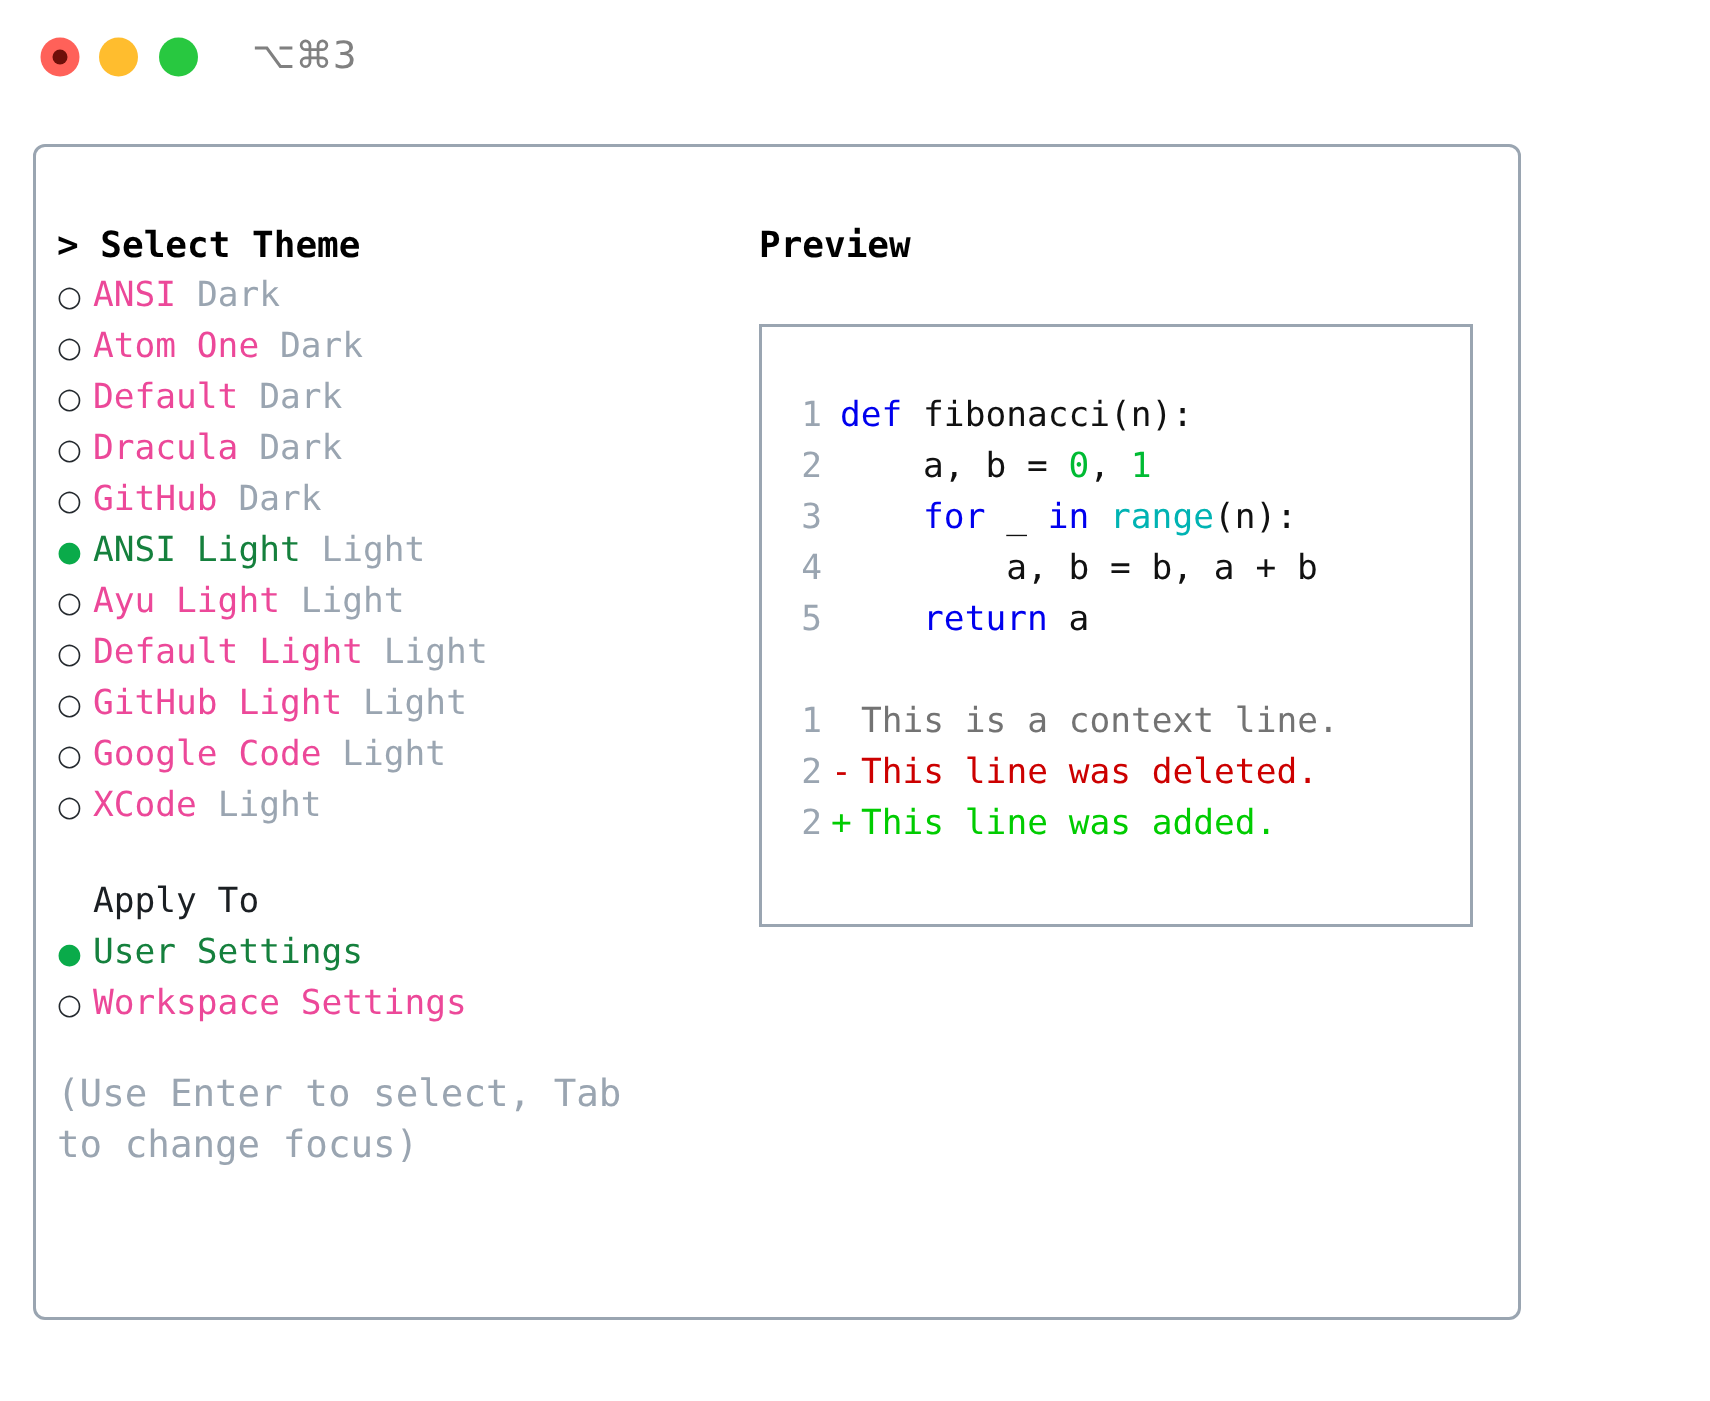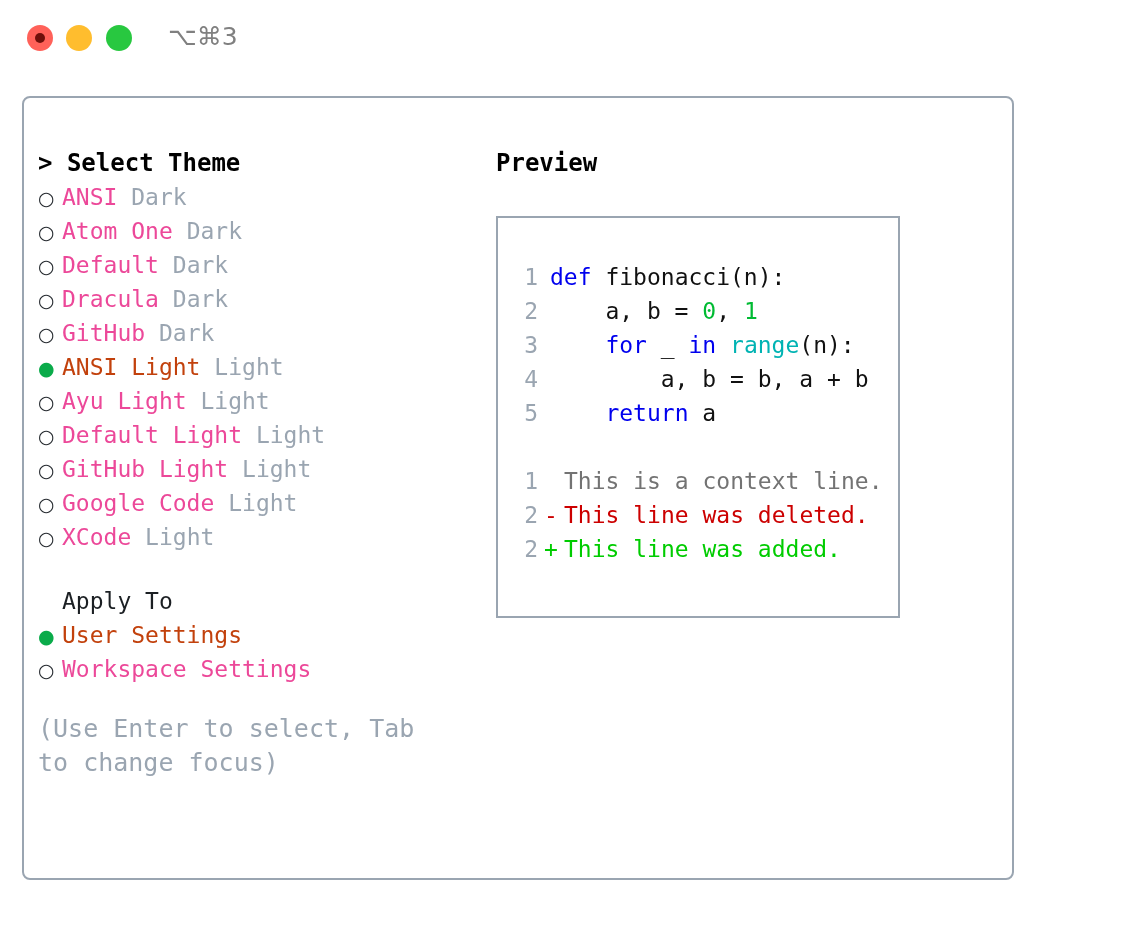--- a/index.html
+++ b/index.html
@@ -94,53 +94,53 @@
   .bullet {
     display: inline-block;
     width: 24px;
     text-align: left;
     font-family: "DejaVu Sans", "Liberation Sans", sans-serif;
     font-size: 19px;
   }
   .bullet.filled { color: #0aab4a; }
   .bullet.empty  { color: #24292e; }
   .theme-name { color: #ec4899; }
-  .theme-name.selected { color: #c2410c; }
+  .theme-name.selected { color: #15803d; }
   .theme-kind { color: #9aa5b1; }
 
   #apply-section { margin-top: 30px; }
   .apply-header {
     padding-left: 24px;
     color: #1b1f23;
   }
   #hint-block {
     margin-top: 26px;
     font-size: 25px;
     line-height: 34px;
     color: #9aa5b1;
     width: 420px;
   }
 
   
   #preview-column {
     position: absolute;
-    left: 472px;
+    left: 482px;
     top: 48px;
     width: 500px;
   }
   #preview-title {
     font-size: 24px;
     font-weight: bold;
     color: #000000;
     line-height: 34px;
     height: 34px;
   }
   #preview-box {
     margin-top: 36px;
-    width: 404px;
+    width: 476px;
     height: 402px;
     border: 2px solid #9aa5b1;
     box-sizing: border-box;
     background: #ffffff;
     position: relative;
   }
   #code-area {
     position: absolute;
     left: 16px;
     top: 42px;

